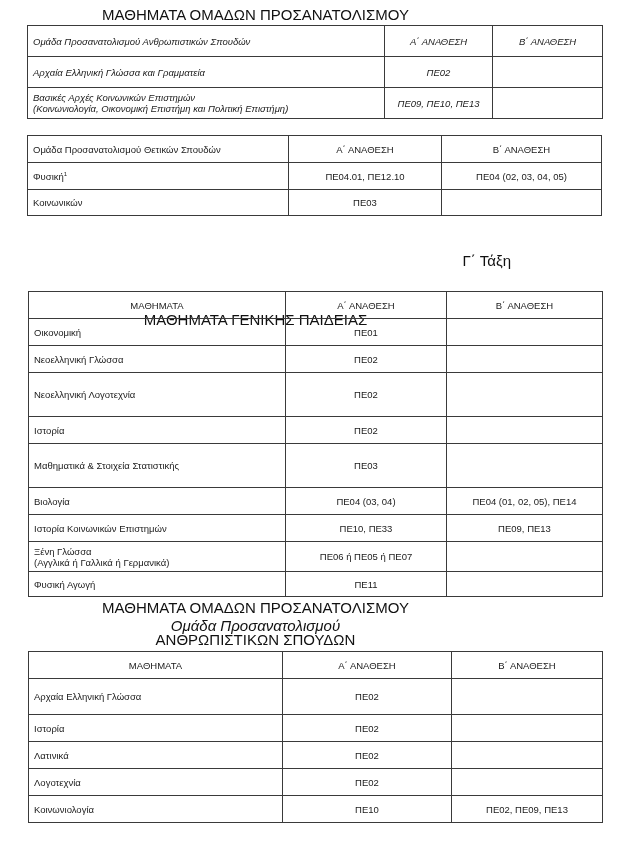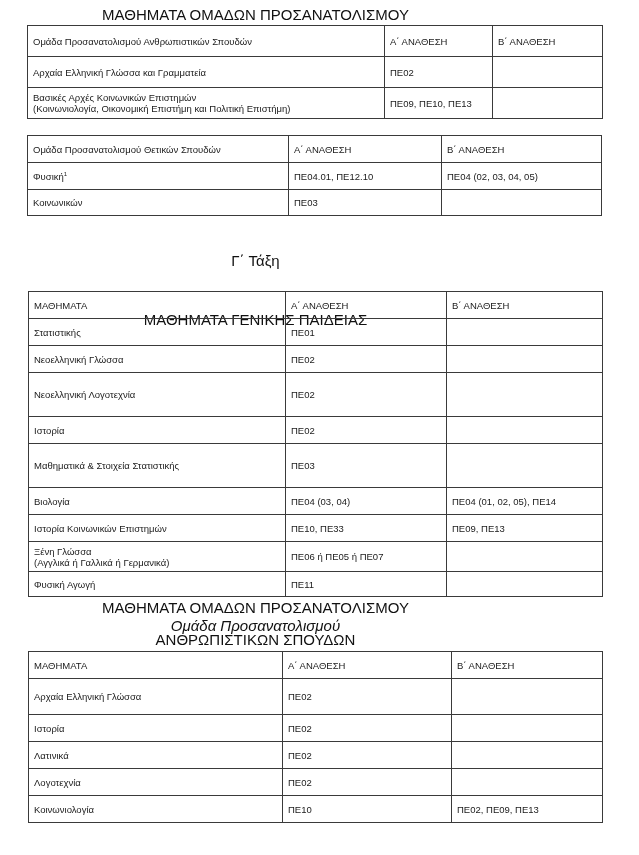--- a/index.html
+++ b/index.html
@@ -1,28 +1,28 @@
 <!DOCTYPE html>
 <html><head>
 <meta charset="utf-8">
 <style>
   html, body { margin:0; padding:0; background:#ffffff; }
   body { width:639px; height:855px; position:relative; overflow:hidden;
          font-family:"Liberation Sans", sans-serif; color:#1a1a1a; font-size:10px; }
   .title { position:absolute; left:0; width:511px; text-align:center; font-size:15px; color:#111; }
   table { position:absolute; border-collapse:collapse; table-layout:fixed; }
   td { border:1px solid #3a3a3a; padding:0 5px; font-size:9.5px; line-height:11px; color:#1a1a1a; vertical-align:middle; }
-  td.c { }
+  td.c { text-align:center; }
 </style>
 </head>
 <body>
 
 <div class="title" style="top:6px;">ΜΑΘΗΜΑΤΑ ΟΜΑΔΩΝ ΠΡΟΣΑΝΑΤΟΛΙΣΜΟΥ</div>
 
-<table style="left:27px; top:25px; width:575px;">
+<table style="left:27px; top:25px; width:575px;font-style:italic;">
   <colgroup>
       <col style="width:357px">
       <col style="width:108px">
       <col style="width:110px">
     </colgroup>
   <tbody>
       <tr style="height:31px">
     <td>Ομάδα Προσανατολισμού Ανθρωπιστικών Σπουδών</td>
     <td class="c">Α΄ ΑΝΑΘΕΣΗ</td>
     <td class="c">Β΄ ΑΝΑΘΕΣΗ</td>
@@ -61,37 +61,37 @@
     <td class="c">ΠΕ04 (02, 03, 04, 05)</td>
   </tr>
   <tr style="height:26px">
     <td>Κοινωνικών</td>
     <td class="c">ΠΕ03</td>
     <td class="c"></td>
   </tr>
 </tbody>
   </table>
 
-<div class="title" style="top:252px;">Γ΄ Τάξη</div>
+<div class="title" style="top:252px;text-align:right;">Γ΄ Τάξη</div>
 <div class="title" style="top:269px;margin-top:42px;">ΜΑΘΗΜΑΤΑ ΓΕΝΙΚΗΣ ΠΑΙΔΕΙΑΣ</div>
 
 <table style="left:28px; top:291px; width:574px;">
   <colgroup>
       <col style="width:257px">
       <col style="width:161px">
       <col style="width:156px">
     </colgroup>
   <tbody>
       <tr style="height:27px">
     <td class="c">ΜΑΘΗΜΑΤΑ</td>
     <td class="c">Α΄ ΑΝΑΘΕΣΗ</td>
     <td class="c">Β΄ ΑΝΑΘΕΣΗ</td>
   </tr>
   <tr style="height:27px">
-    <td>Στατιστικής</td>
+    <td>Οικονομική</td>
     <td class="c">ΠΕ01</td>
     <td class="c"></td>
   </tr>
   <tr style="height:27px">
     <td>Νεοελληνική Γλώσσα</td>
     <td class="c">ΠΕ02</td>
     <td class="c"></td>
   </tr>
   <tr style="height:44px">
     <td>Νεοελληνική Λογοτεχνία</td>

